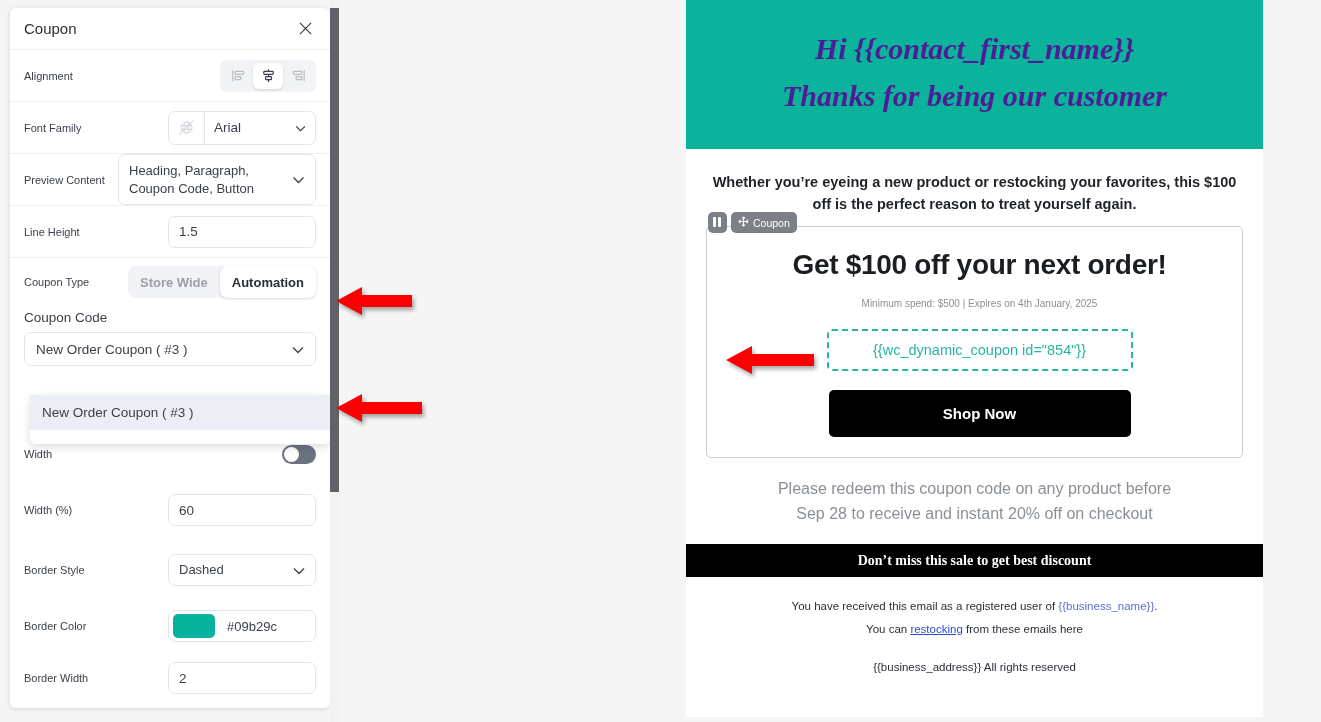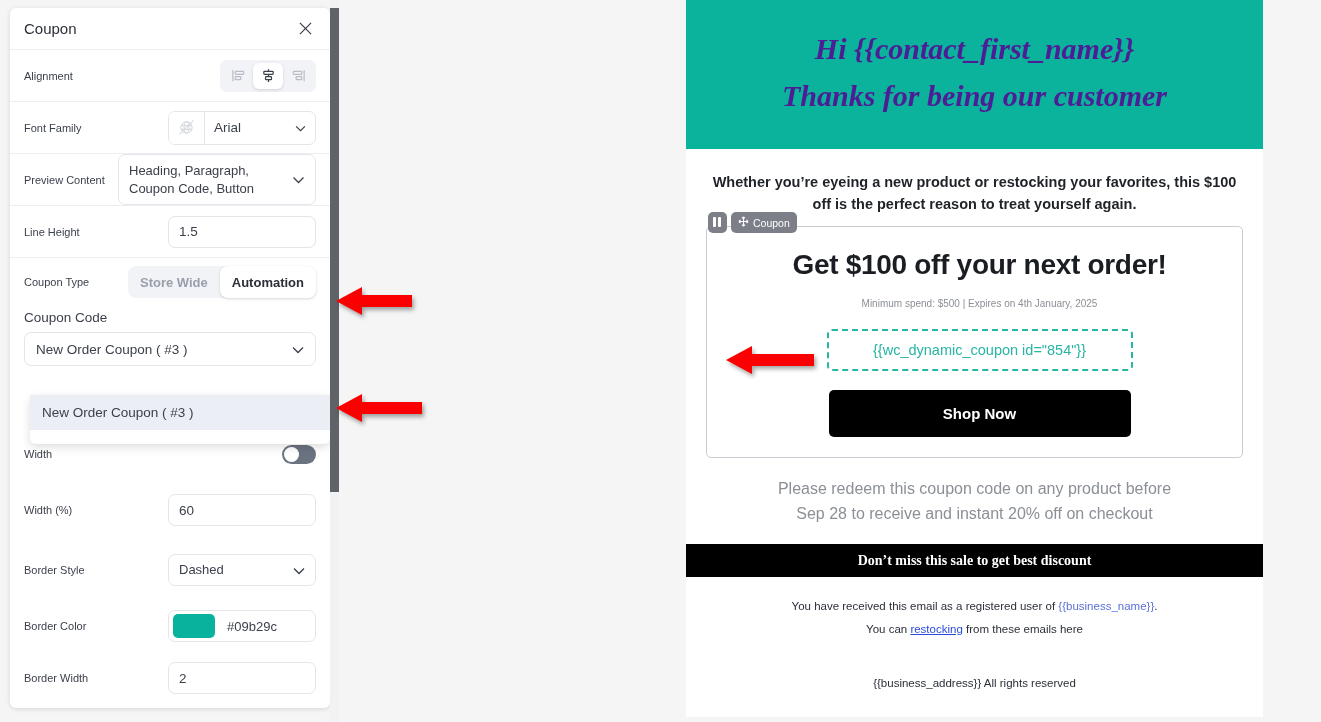--- a/index.html
+++ b/index.html
@@ -392,21 +392,21 @@
     color: #2b2f38;
     line-height: 1.95;
   }
   .footer-var { color: #5a6fd8; }
   .footer-link {
     color: #2a4bd8;
     text-decoration: underline;
     cursor: pointer;
   }
   .footer-address {
-    margin-top: 32px;
+    margin-top: 16px;
     font-size: 11.5px;
     color: #2b2f38;
     text-align: center;
   }
 
   
   .badge-row {
     position: absolute;
     left: 708px;
     top: 212px;

